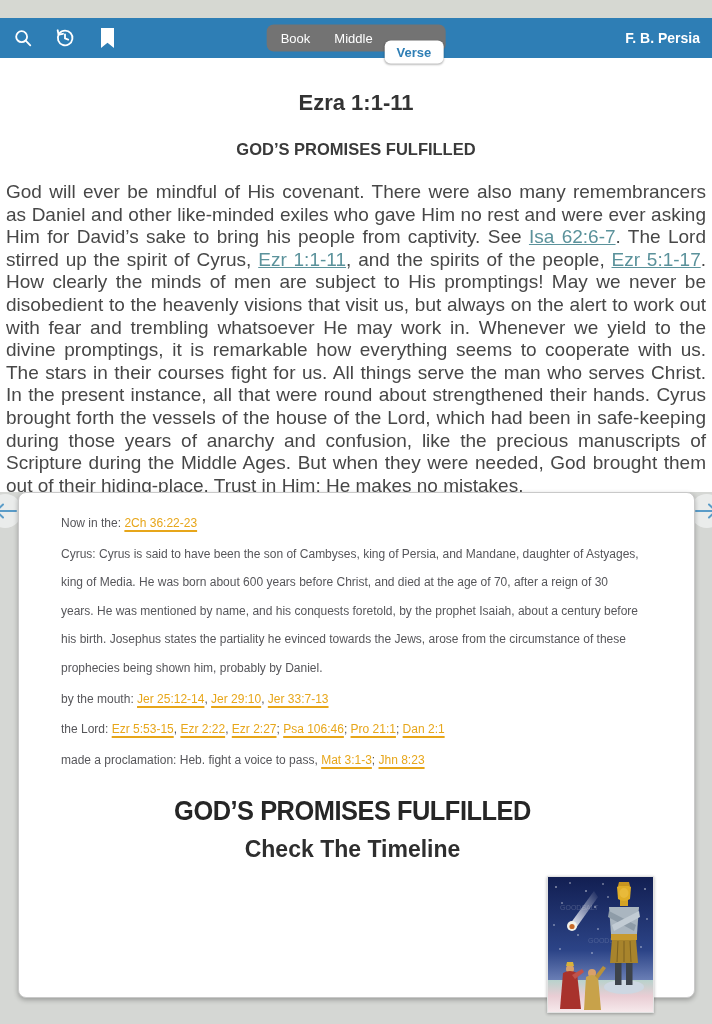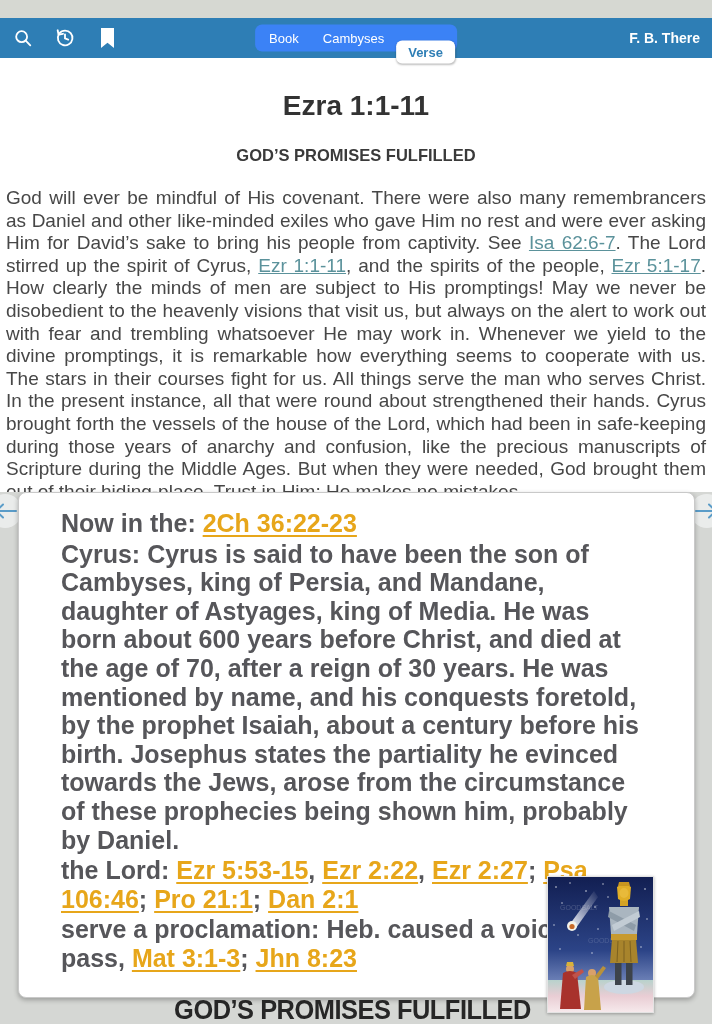--- a/index.html
+++ b/index.html
@@ -9,33 +9,33 @@
   
   .status-strip { height:18px; background:#d6d8d2; width:100%; }
   .toolbar {
     height:40px; background:#2e7eb5; width:100%;
     display:flex; align-items:center; position:relative; padding:0 12px;
   }
   .toolbar-icons { display:flex; align-items:center; gap:20px; }
   .tb-icon { width:22px; height:22px; display:inline-flex; align-items:center; justify-content:center; cursor:pointer; }
   .segmented {
     position:absolute; left:50%; top:50%; transform:translate(-50%,-50%);
-    display:flex; align-items:center; background:#3b82f6; border-radius:7px; padding:2px;
+    display:flex; align-items:center; background:#737373; border-radius:7px; padding:2px;
     height:27px;
   }
   .seg-item {
     color:#ffffff; font-size:13px; padding:4px 12px; border-radius:6px;
     line-height:15px; cursor:pointer; white-space:nowrap;
   }
   .seg-item.selected { background:#ffffff; color:#2e7eb5; font-weight:bold; box-shadow:0 1px 2px rgba(0,0,0,.25);margin-top:28px; }
   .module-label { margin-left:auto; color:#ffffff; font-weight:bold; font-size:14px; }
 
   
   .main-area { background:#ffffff; width:100%; padding:14px 6px 0 6px; height:434px; }
-  .page-title { text-align:center; font-size:28px; font-weight:bold; color:#333333; margin-top:18px; }
+  .page-title { text-align:center; font-size:22px; font-weight:bold; color:#333333; margin-top:18px; }
   .page-subtitle { text-align:center; font-size:16.5px; font-weight:bold; color:#3a3a3a; margin-top:24px; }
   .commentary {
     margin-top:22px; font-size:19px; line-height:22.6px; color:#474747;
     text-align:justify;
   }
   .ref-link { color:#5b929b; text-decoration:underline; cursor:pointer; }
 
   
   .lower-region { position:absolute; left:0; top:492px; width:712px; height:532px; background:#d5d7d4; }
 
@@ -46,21 +46,21 @@
   }
   .nav-btn.left  { left:-12px; }
   .nav-btn.right { right:-12px; }
 
   .tsk-card {
     position:absolute; left:18px; top:492px; width:677px; height:506px;
     background:#ffffff; border:1px solid #c9c9c9; border-radius:8px;
     box-shadow:0 2px 5px rgba(0,0,0,.28);
     padding:16px 50px 0 42px; z-index:2;
   }
-  .tsk-text { font-size:25px; line-height:28.6px; font-weight:bold; color:#56565a; }
+  .tsk-text { font-size:12px; line-height:28.6px; font-weight:normal; color:#56565a; }
   .tsk-line { margin-bottom:2px; }
   .tsk-card .gold-link { color:#e7a61a; text-decoration:underline; text-decoration-thickness:2px; text-underline-offset:3px; cursor:pointer; }
 
   .tsk-footer { margin-top:22px; text-align:center; }
   .tsk-footer-title {
     font-size:27px; font-weight:bold; color:#262626; letter-spacing:-0.5px;
     transform:scaleX(.94); transform-origin:center;
   }
   .tsk-footer-sub { font-size:23px; font-weight:bold; color:#2e2e2e; margin-top:9px; }
 
@@ -92,25 +92,25 @@
     </span>
     <span class="tb-icon">
       <svg width="17" height="20" viewBox="0 0 17 20">
         <path d="M2,0 h13 v20 l-6.5,-5.2 L2,20 Z" fill="#ffffff"></path>
       </svg>
     </span>
   </div>
 
   <div class="segmented">
     <span class="seg-item">Book</span>
-    <span class="seg-item">Cambyses</span>
+    <span class="seg-item">Middle</span>
     <span class="seg-item selected">Verse</span>
   </div>
 
-  <span class="module-label">F. B. There</span>
+  <span class="module-label">F. B. Persia</span>
 </div>
 
 <div class="main-area">
   <div class="page-title">Ezra 1:1-11</div>
   <div class="page-subtitle">GOD’S PROMISES FULFILLED</div>
   <div class="commentary"><span>God will ever be mindful of His covenant. There were also many remembrancers as Daniel and other like-minded exiles who gave Him no rest and were ever asking Him for David’s sake to bring his people from captivity. See </span><a class="ref-link" href="#">Isa 62:6-7</a><span>. The Lord stirred up the spirit of Cyrus, </span><a class="ref-link" href="#">Ezr 1:1-11</a><span>, and the spirits of the people, </span><a class="ref-link" href="#">Ezr 5:1-17</a><span>. How clearly the minds of men are subject to His promptings! May we never be disobedient to the heavenly visions that visit us, but always on the alert to work out with fear and trembling whatsoever He may work in. Whenever we yield to the divine promptings, it is remarkable how everything seems to cooperate with us. The stars in their courses fight for us. All things serve the man who serves Christ. In the present instance, all that were round about strengthened their hands. Cyrus brought forth the vessels of the house of the Lord, which had been in safe-keeping during those years of anarchy and confusion, like the precious manuscripts of Scripture during the Middle Ages. But when they were needed, God brought them out of their hiding-place. Trust in Him; He makes no mistakes.</span></div>
 </div>
 
 <div class="lower-region"></div>
 
@@ -124,22 +124,23 @@
   <svg width="26" height="16" viewBox="0 0 26 16">
     <line x1="2" y1="8" x2="22" y2="8" stroke="#5a9cc8" stroke-width="2" stroke-linecap="round"></line>
     <polyline points="15,1.5 22,8 15,14.5" fill="none" stroke="#5a9cc8" stroke-width="2" stroke-linecap="round" stroke-linejoin="round"></polyline>
   </svg>
 </div>
 
 <div class="tsk-card">
   <div class="tsk-text">
     <div class="tsk-line"><span>Now in the: </span><a class="gold-link" href="#">2Ch 36:22-23</a></div>
     <div class="tsk-line"><span>Cyrus: Cyrus is said to have been the son of Cambyses, king of Persia, and Mandane, daughter of Astyages, king of Media. He was born about 600 years before Christ, and died at the age of 70, after a reign of 30 years. He was mentioned by name, and his conquests foretold, by the prophet Isaiah, about a century before his birth. Josephus states the partiality he evinced towards the Jews, arose from the circumstance of these prophecies being shown him, probably by Daniel.</span></div>
+    <div class="tsk-line"><span>by the mouth: </span><a class="gold-link" href="#">Jer 25:12-14</a><span>, </span><a class="gold-link" href="#">Jer 29:10</a><span>, </span><a class="gold-link" href="#">Jer 33:7-13</a></div>
     <div class="tsk-line"><span>the Lord: </span><a class="gold-link" href="#">Ezr 5:53-15</a><span>, </span><a class="gold-link" href="#">Ezr 2:22</a><span>, </span><a class="gold-link" href="#">Ezr 2:27</a><span>; </span><a class="gold-link" href="#">Psa 106:46</a><span>; </span><a class="gold-link" href="#">Pro 21:1</a><span>; </span><a class="gold-link" href="#">Dan 2:1</a></div>
-    <div class="tsk-line"><span>serve a proclamation: Heb. caused a voice to pass, </span><a class="gold-link" href="#">Mat 3:1-3</a><span>; </span><a class="gold-link" href="#">Jhn 8:23</a></div>
+    <div class="tsk-line"><span>made a proclamation: Heb. fight a voice to pass, </span><a class="gold-link" href="#">Mat 3:1-3</a><span>; </span><a class="gold-link" href="#">Jhn 8:23</a></div>
   </div>
 
   <div class="tsk-footer">
     <div class="tsk-footer-title">GOD’S PROMISES FULFILLED</div>
     <div class="tsk-footer-sub">Check The Timeline</div>
   </div>
 
   <div class="thumb">
     <svg width="105" height="135" viewBox="0 0 105 135">
       <defs>

